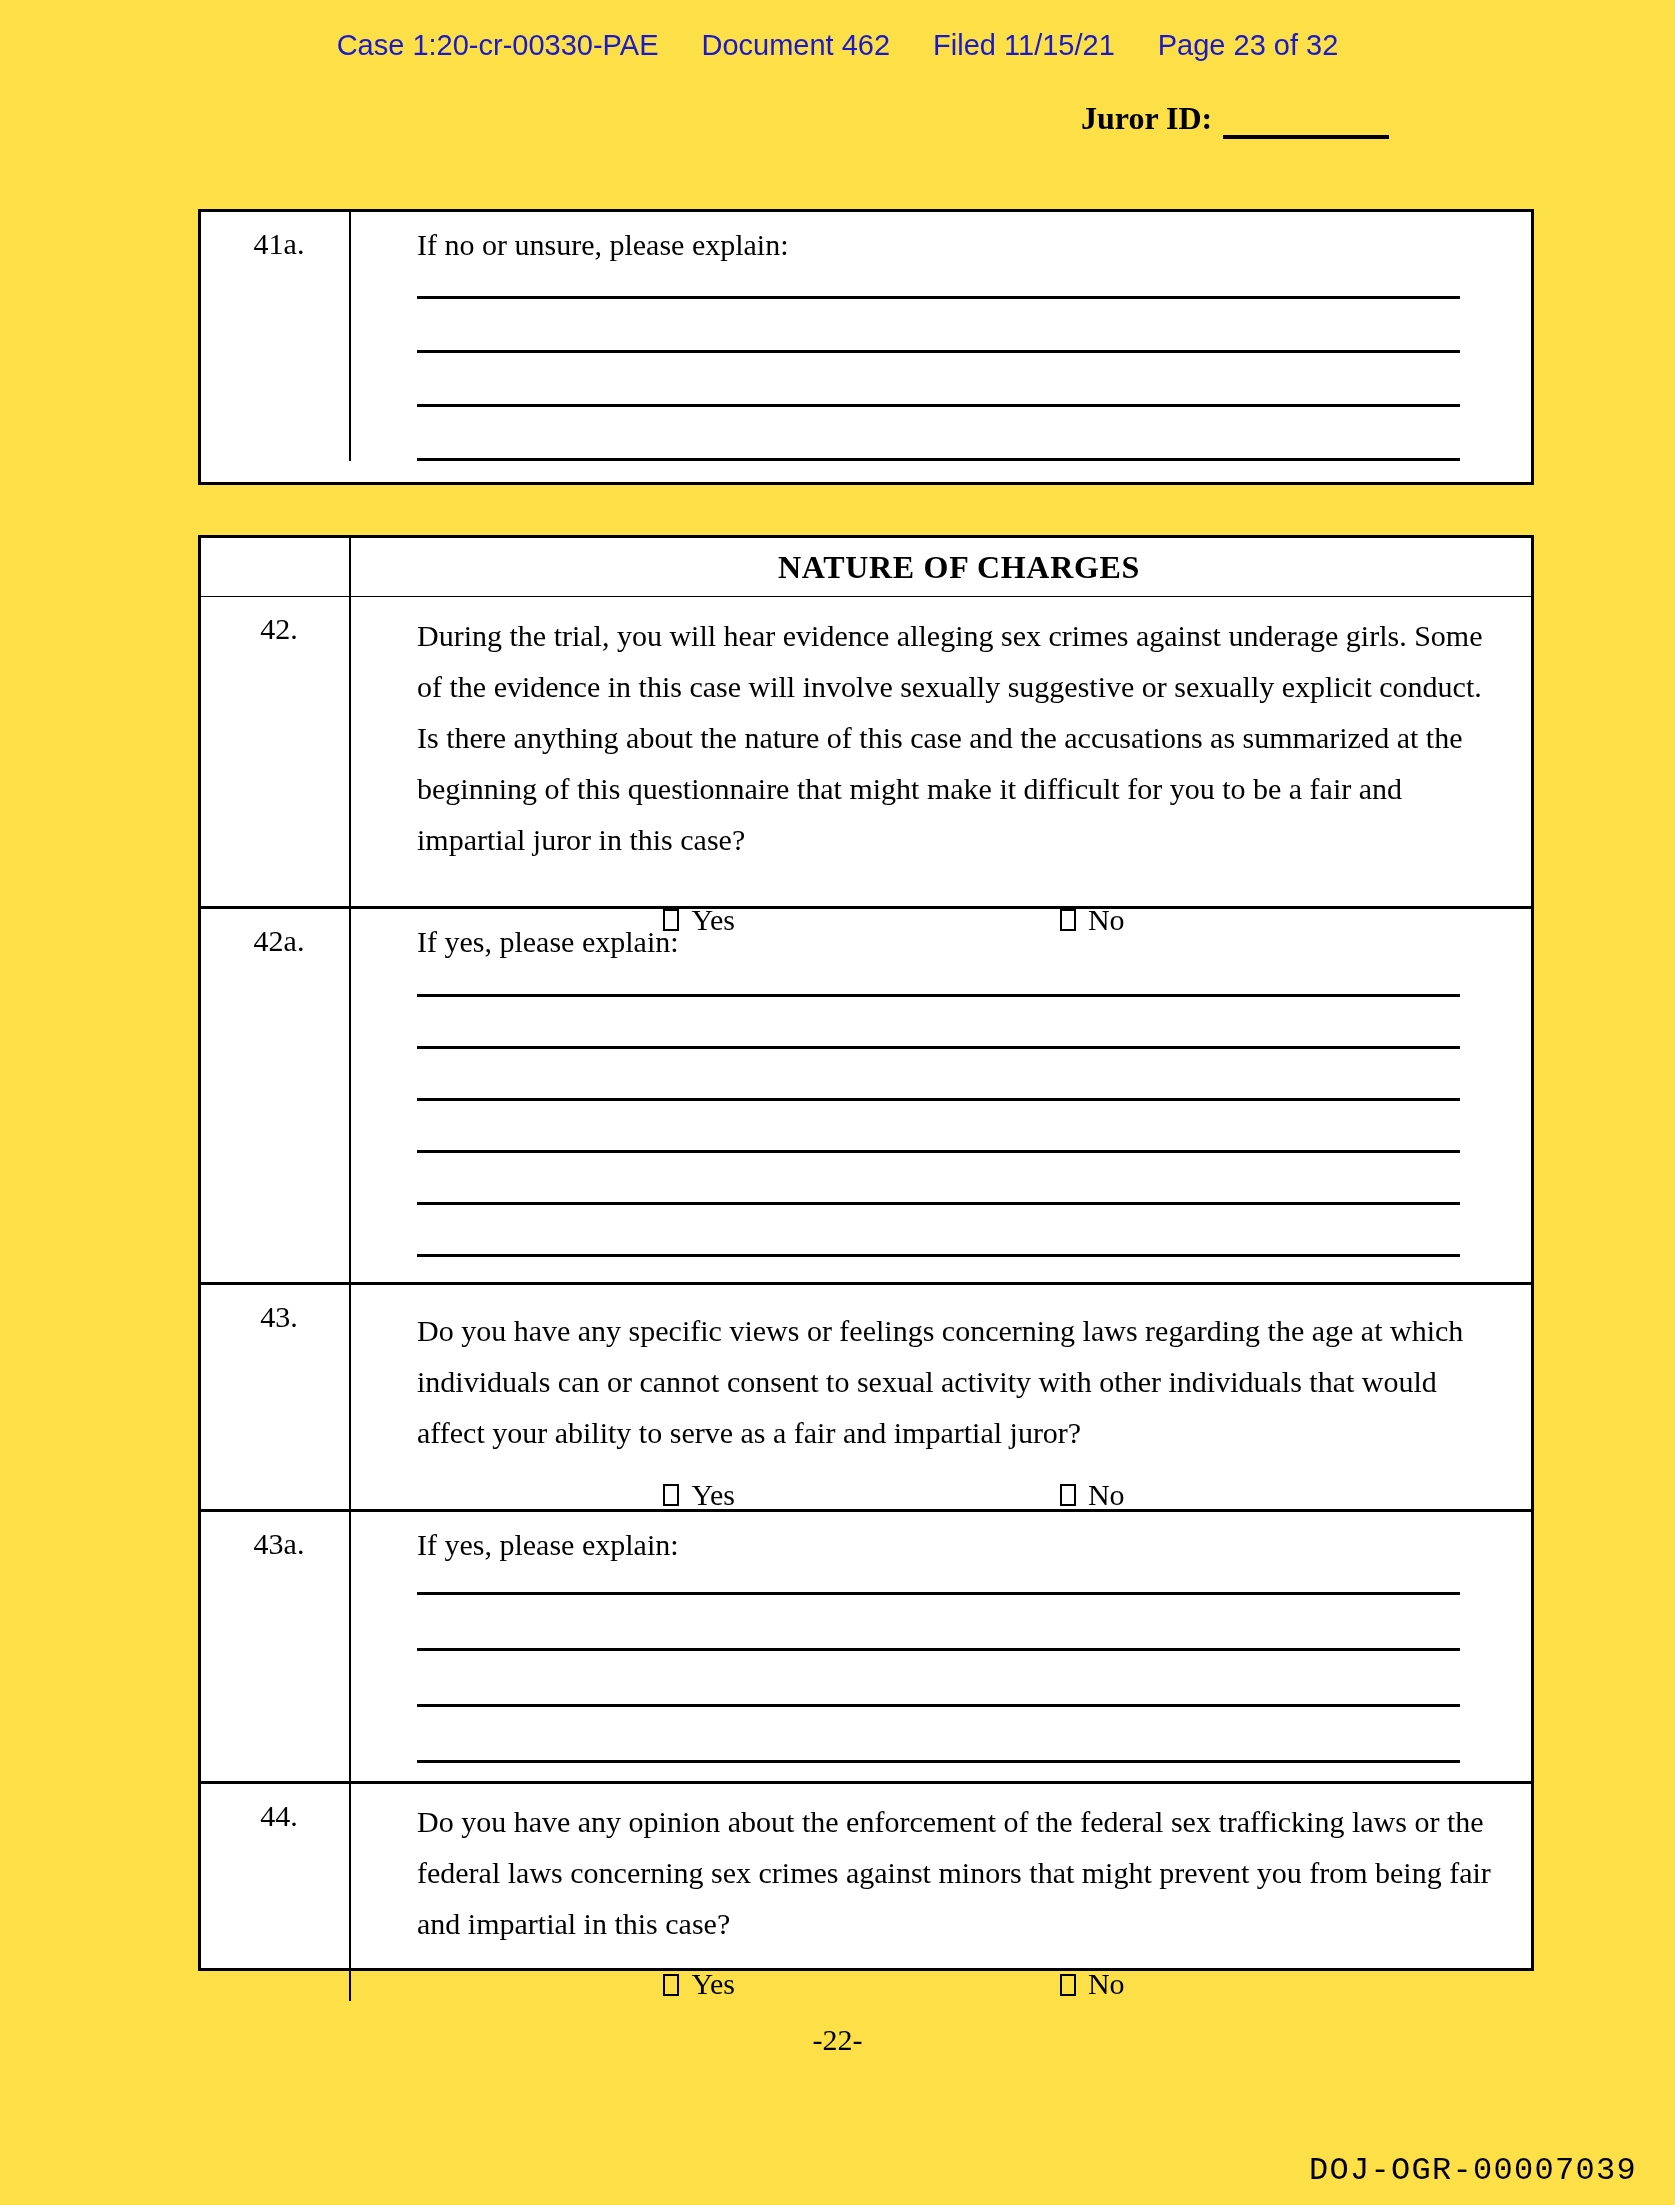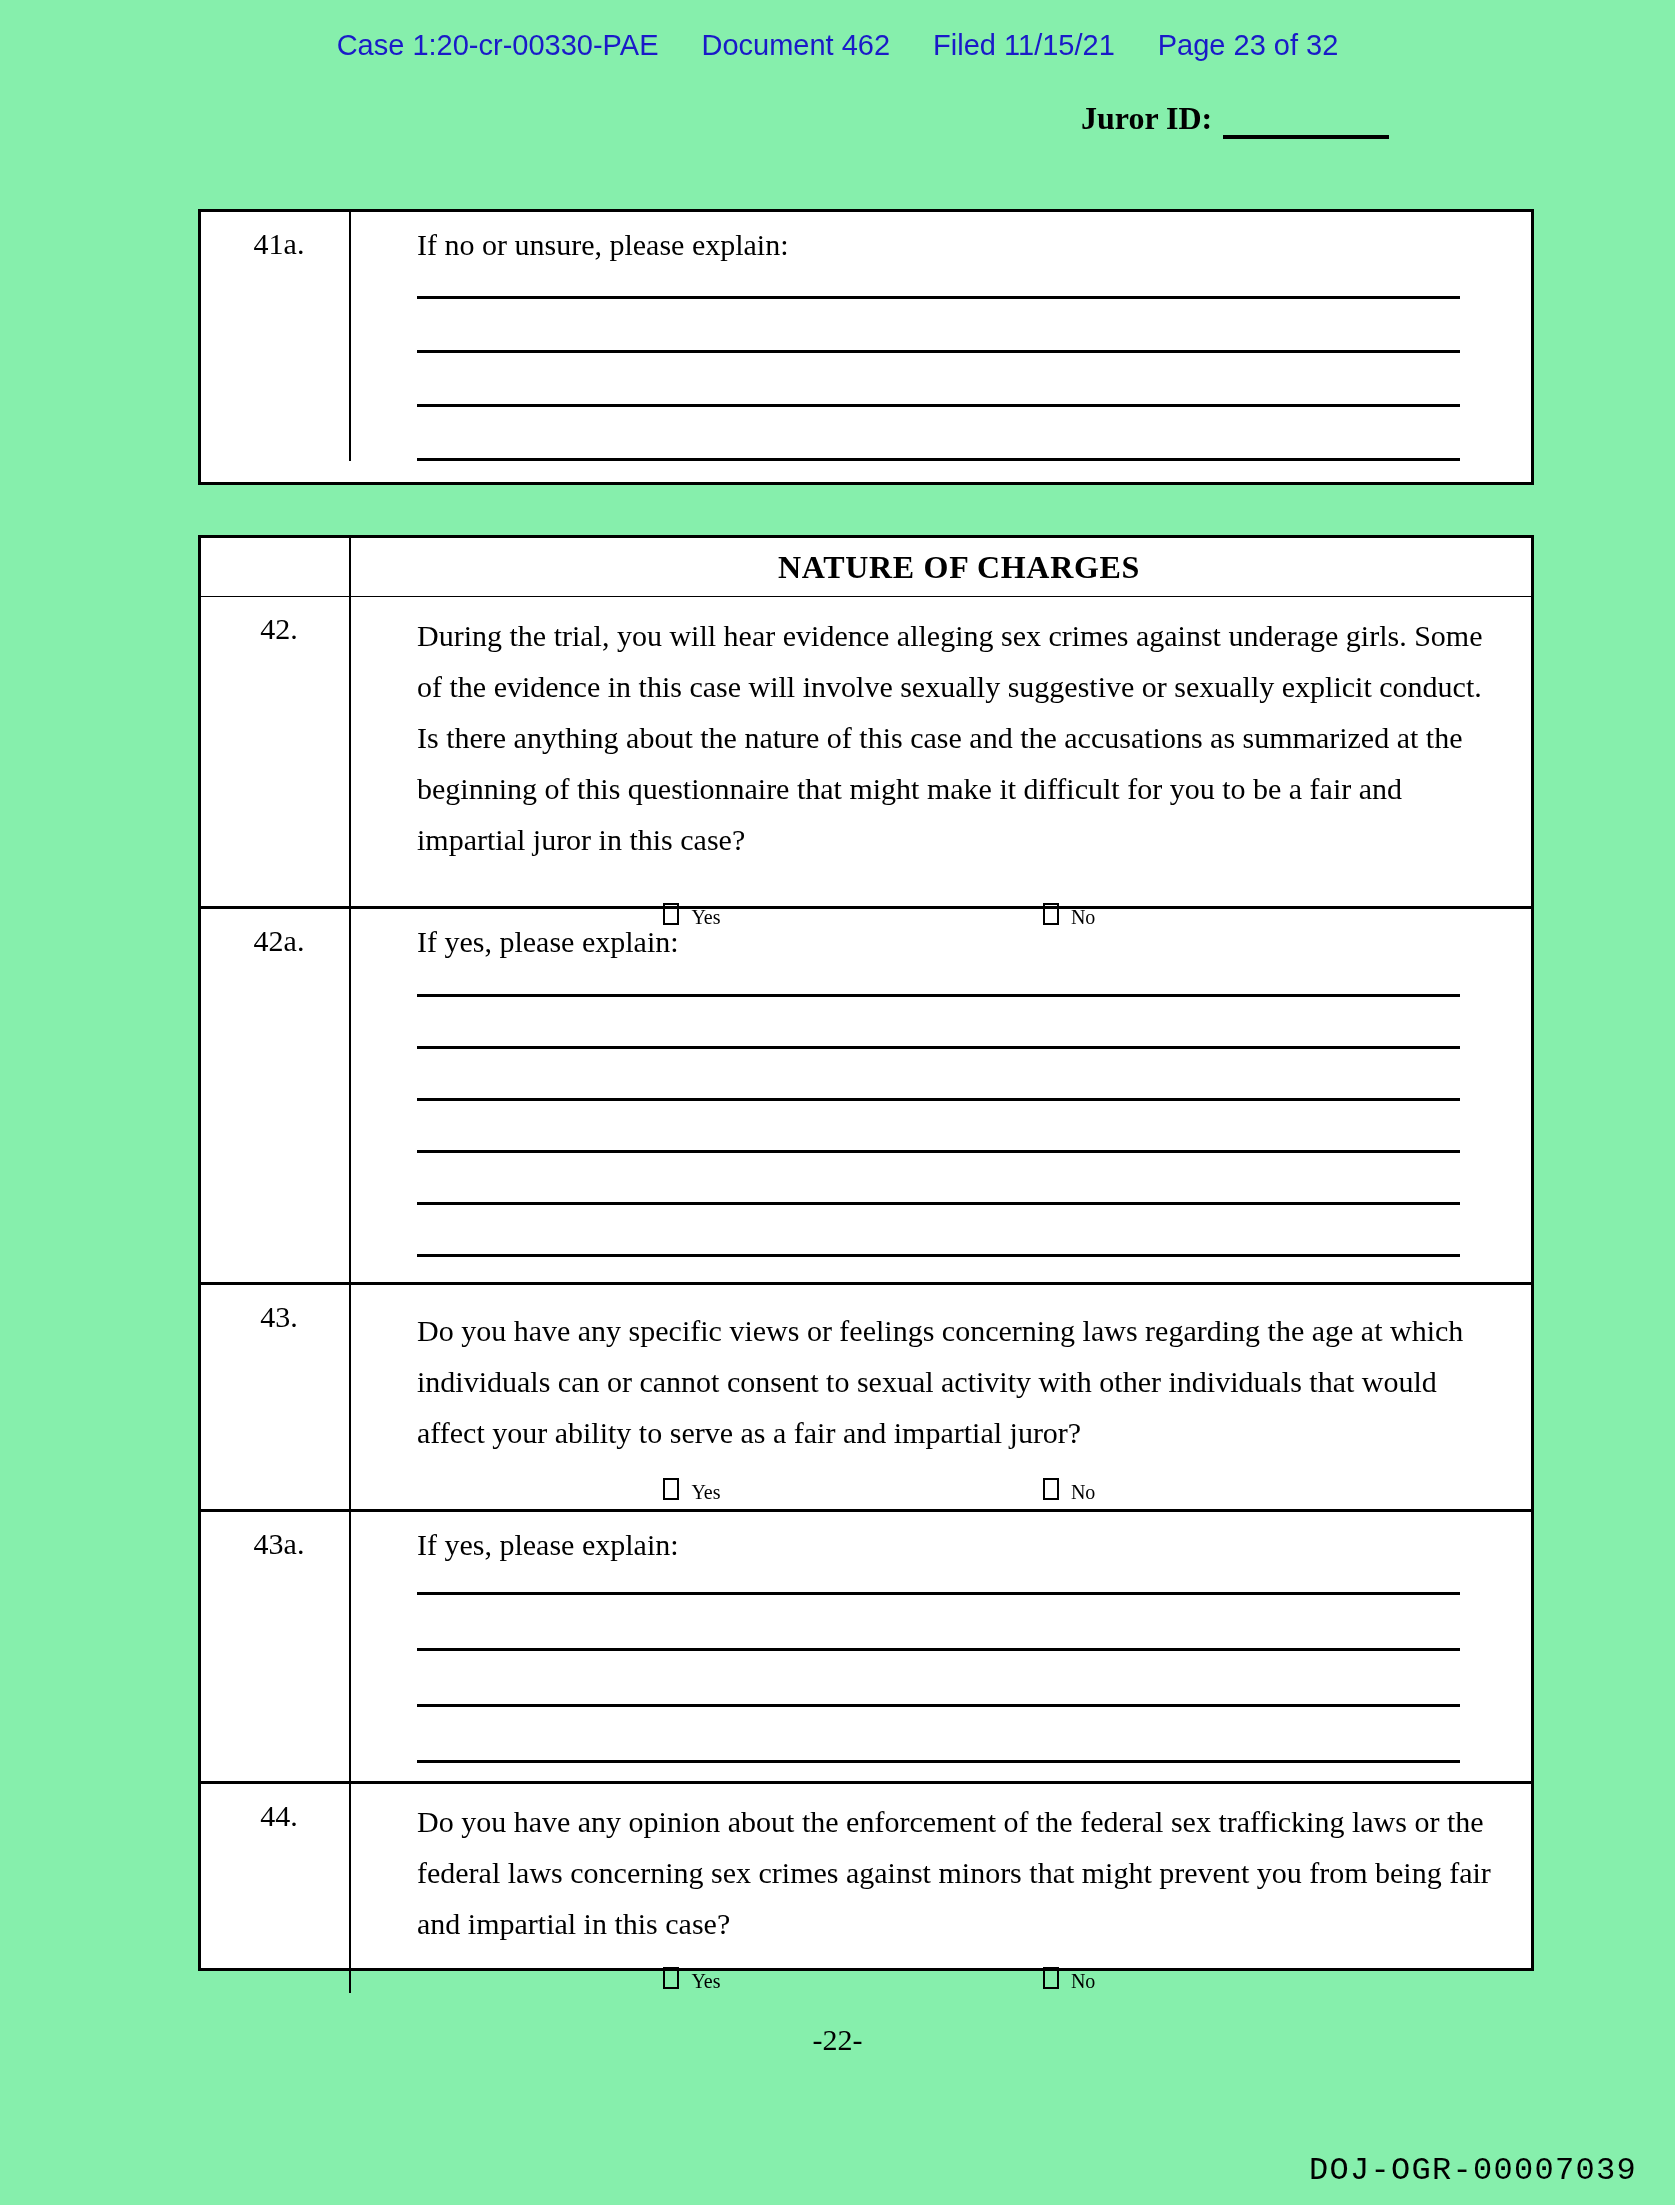--- a/index.html
+++ b/index.html
@@ -1,20 +1,20 @@
 <!DOCTYPE html>
 <html style="font-size:10.5px"><head>
 <meta charset="utf-8">
 <style>
   html,body{margin:0;padding:0;background:#ffffff;}
   .page{
     position:relative;
     width:1675px;
     height:2205px;
-    background:#86efac;
+    background:#fde047;
     font-family:"Liberation Serif", serif;
     color:#000000;
     overflow:hidden;
   }
   
   .case-header{
     position:absolute;
     top:29px; left:0; right:0;
     display:flex; justify-content:center; gap:43px;
     font-family:"Liberation Sans", sans-serif;
@@ -93,21 +93,21 @@
   .lines-41a .blank-line{ height:51px; }
   .lines-41a .blank-line:first-child{ height:32px; }
   .lines-42a .blank-line{ height:49px; }
   .lines-42a .blank-line:first-child{ height:33px; }
   .lines-43a .blank-line{ height:53px; }
   .lines-43a .blank-line:first-child{ height:28px; }
   
   .yesno{
     margin-left:246px;
     white-space:nowrap;
-    font-size:20px;
+    font-size:30px;
   }
   .yesno-42{ margin-top:38px; }
   .yesno-43{ margin-top:20px; }
   .yesno-44{ margin-top:18.4px; }
   .choice{ display:inline-block; }
   .choice-no{ margin-left:317px; }
   .cb{
     display:inline-block;
     width:16.4px; height:22px;
     border:2px solid #000;

